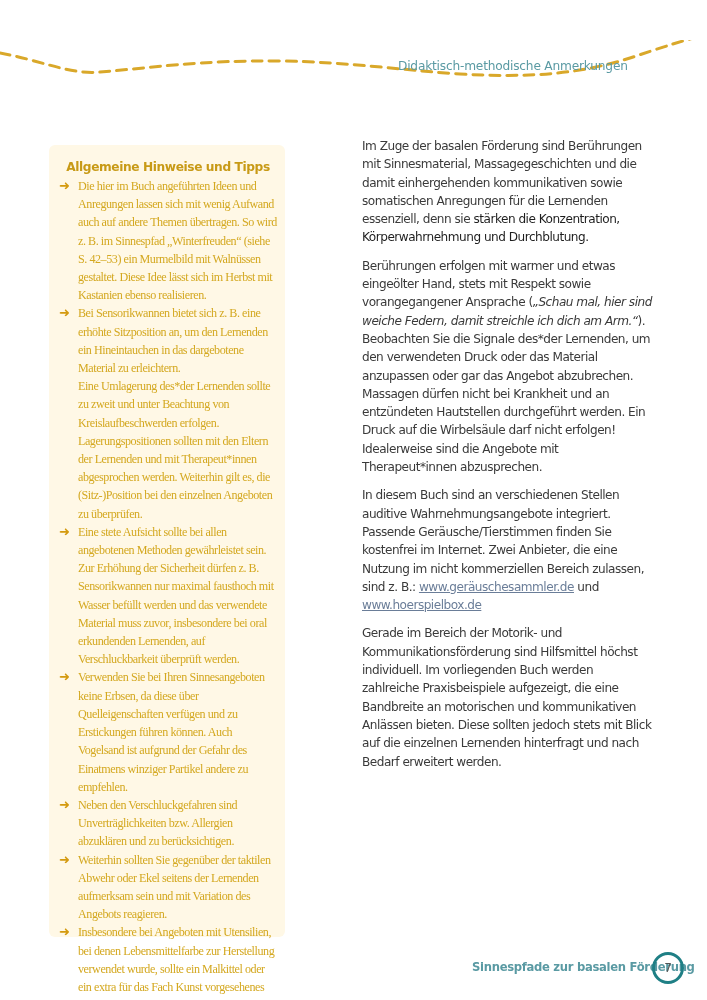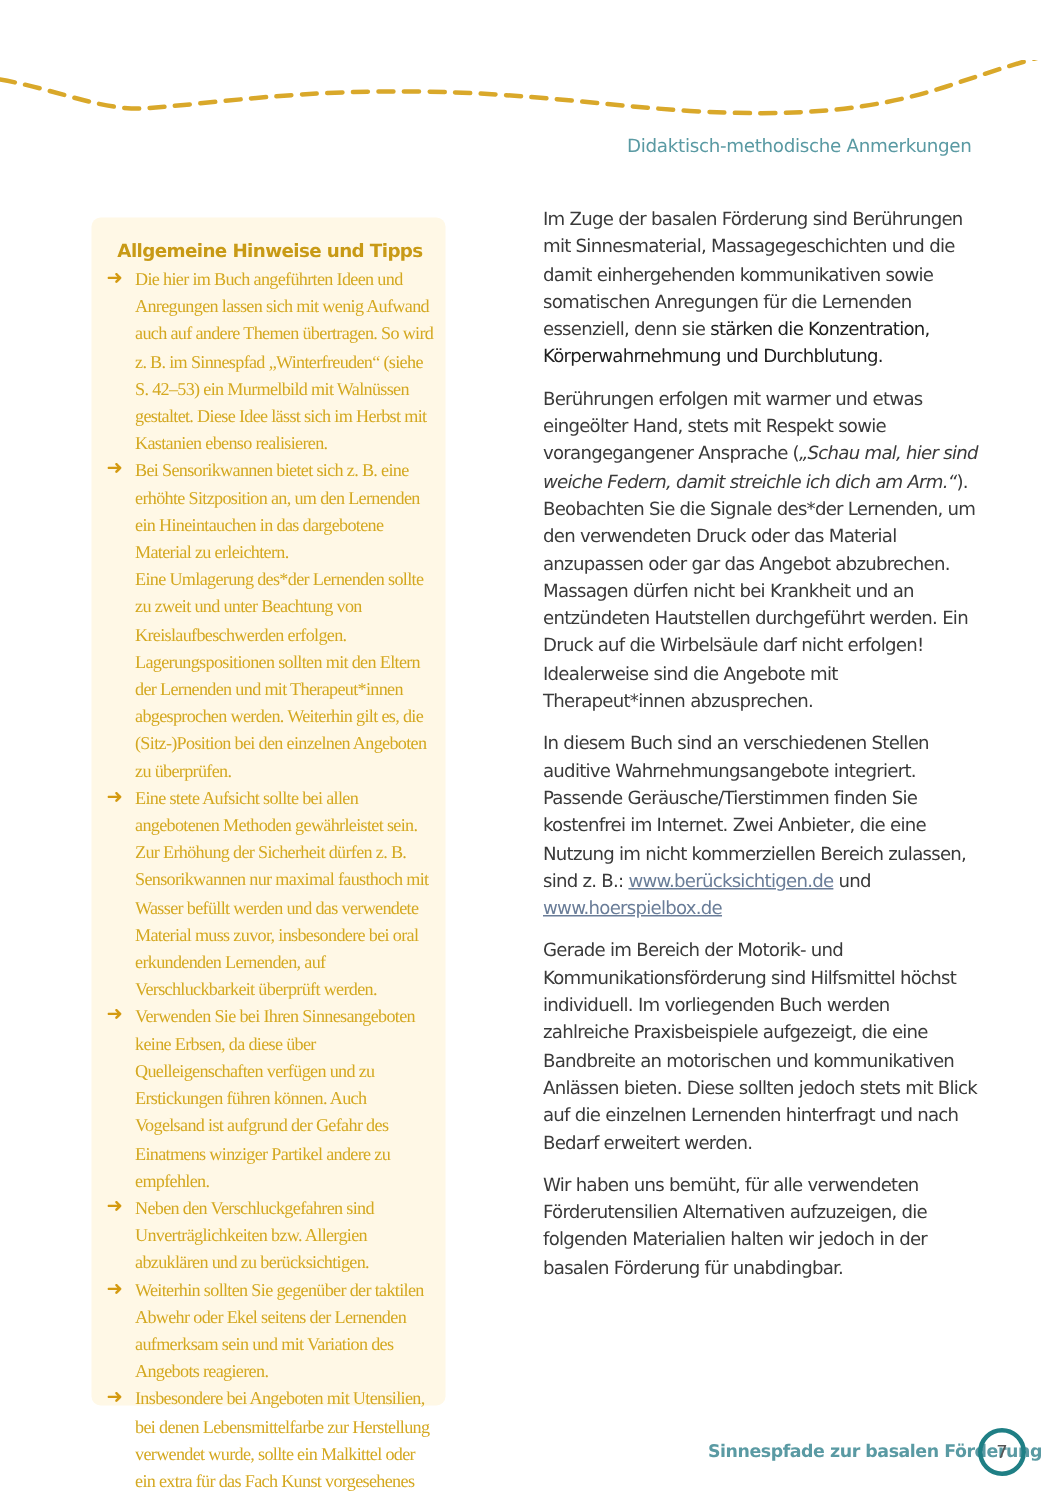--- a/index.html
+++ b/index.html
@@ -1,21 +1,21 @@
 <!DOCTYPE html>
 <html><head>
 <meta charset="utf-8">
 <style>
   html, body { margin:0; padding:0; }
   body { width:707px; height:1000px; background:#ffffff; position:relative; overflow:hidden;
          font-family:"Liberation Sans", sans-serif; }
   .wave { position:absolute; left:0; top:40px; width:707px; height:60px; }
-  .header-title { position:absolute; left:418px; top:59px; font-size:12.2px; color:#5a9aa3;
-                  font-family:"DejaVu Sans", sans-serif; letter-spacing:-0.2px;margin-top:31px; }
-  .tip-box { position:absolute; left:61px; top:145px; width:236px; height:792px;
+  .header-title { position:absolute; left:398px; top:59px; font-size:12.2px; color:#5a9aa3;
+                  font-family:"DejaVu Sans", sans-serif; letter-spacing:-0.2px; }
+  .tip-box { position:absolute; left:49px; top:145px; width:236px; height:792px;
              background:#fff8e6; border-radius:6px; box-sizing:border-box; padding:13px 8px 0 10px; }
   .tip-title { text-align:center; color:#c89a16; font-weight:bold; font-size:12.2px; line-height:18px; margin-bottom:1px;
                font-family:"DejaVu Sans", sans-serif; letter-spacing:-0.4px; }
   .tip-item { display:flex; color:#d4a820; font-size:12.1px; line-height:18.2px;
               font-family:"DejaVu Sans", sans-serif; letter-spacing:-0.45px; }
   .arrow { width:19px; flex-shrink:0; color:#d49a10; font-weight:bold; font-size:13px; }
   .tip-text { flex:1;font-family:Liberation Serif, serif; }
   .tip-text p { margin:0; }
   .col-right { position:absolute; left:362px; top:137px; width:290px; font-size:12.1px; line-height:18.3px; color:#3a3a3a;
                font-family:"DejaVu Sans", sans-serif; letter-spacing:-0.5px; }
@@ -82,21 +82,20 @@
     <span class="arrow">➜</span>
     <div class="tip-text">
         <p>Insbesondere bei Angeboten mit Utensilien, bei denen Lebensmittelfarbe zur Herstellung verwendet wurde, sollte ein Malkittel oder ein extra für das Fach Kunst vorgesehenes Kleidungsstück getragen werden.</p>
       </div>
   </div>
 </div>
 
 <div class="col-right">
   <p><span>Im Zuge der basalen Förderung sind Berührungen mit Sinnesmaterial, Massagegeschichten und die damit einhergehenden kommunikativen sowie somatischen Anregungen für die Lernenden essenziell, denn sie </span><span class="strong">stärken die Konzentration, Körperwahrnehmung und Durchblutung.</span></p>
   <p><span>Berührungen erfolgen mit warmer und etwas eingeölter Hand, stets mit Respekt sowie vorangegangener Ansprache (</span><em>„Schau mal, hier sind weiche Federn, damit streichle ich dich am Arm.“</em><span>). Beobachten Sie die Signale des*der Lernenden, um den verwendeten Druck oder das Material anzupassen oder gar das Angebot abzubrechen. Massagen dürfen nicht bei Krankheit und an entzündeten Hautstellen durchgeführt werden. Ein Druck auf die Wirbelsäule darf nicht erfolgen! Idealerweise sind die Angebote mit Therapeut*innen abzusprechen.</span></p>
-  <p><span>In diesem Buch sind an verschiedenen Stellen auditive Wahrnehmungsangebote integriert. Passende Geräusche/Tierstimmen finden Sie kostenfrei im Internet. Zwei Anbieter, die eine Nutzung im nicht kommerziellen Bereich zulassen, sind z. B.: </span><a class="link">www.berücksichtigen.de</a><span> und </span><a class="link">www.hoerspielbox.de</a></p>
+  <p><span>In diesem Buch sind an verschiedenen Stellen auditive Wahrnehmungsangebote integriert. Passende Geräusche/Tierstimmen finden Sie kostenfrei im Internet. Zwei Anbieter, die eine Nutzung im nicht kommerziellen Bereich zulassen, sind z. B.: </span><a class="link">www.geräuschesammler.de</a><span> und </span><a class="link">www.hoerspielbox.de</a></p>
   <p>Gerade im Bereich der Motorik- und Kommunikationsförderung sind Hilfsmittel höchst individuell. Im vorliegenden Buch werden zahlreiche Praxisbeispiele aufgezeigt, die eine Bandbreite an motorischen und kommunikativen Anlässen bieten. Diese sollten jedoch stets mit Blick auf die einzelnen Lernenden hinterfragt und nach Bedarf erweitert werden.</p>
-  <p>Wir haben uns bemüht, für alle verwendeten Förderutensilien Alternativen aufzuzeigen, die folgenden Materialien halten wir jedoch in der basalen Förderung für unabdingbar.</p>
 </div>
 
 <div class="footer-title">Sinnespfade zur basalen Förderung</div>
 <div class="page-num">
     <span>7</span>
   </div>
 
 </body></html>

